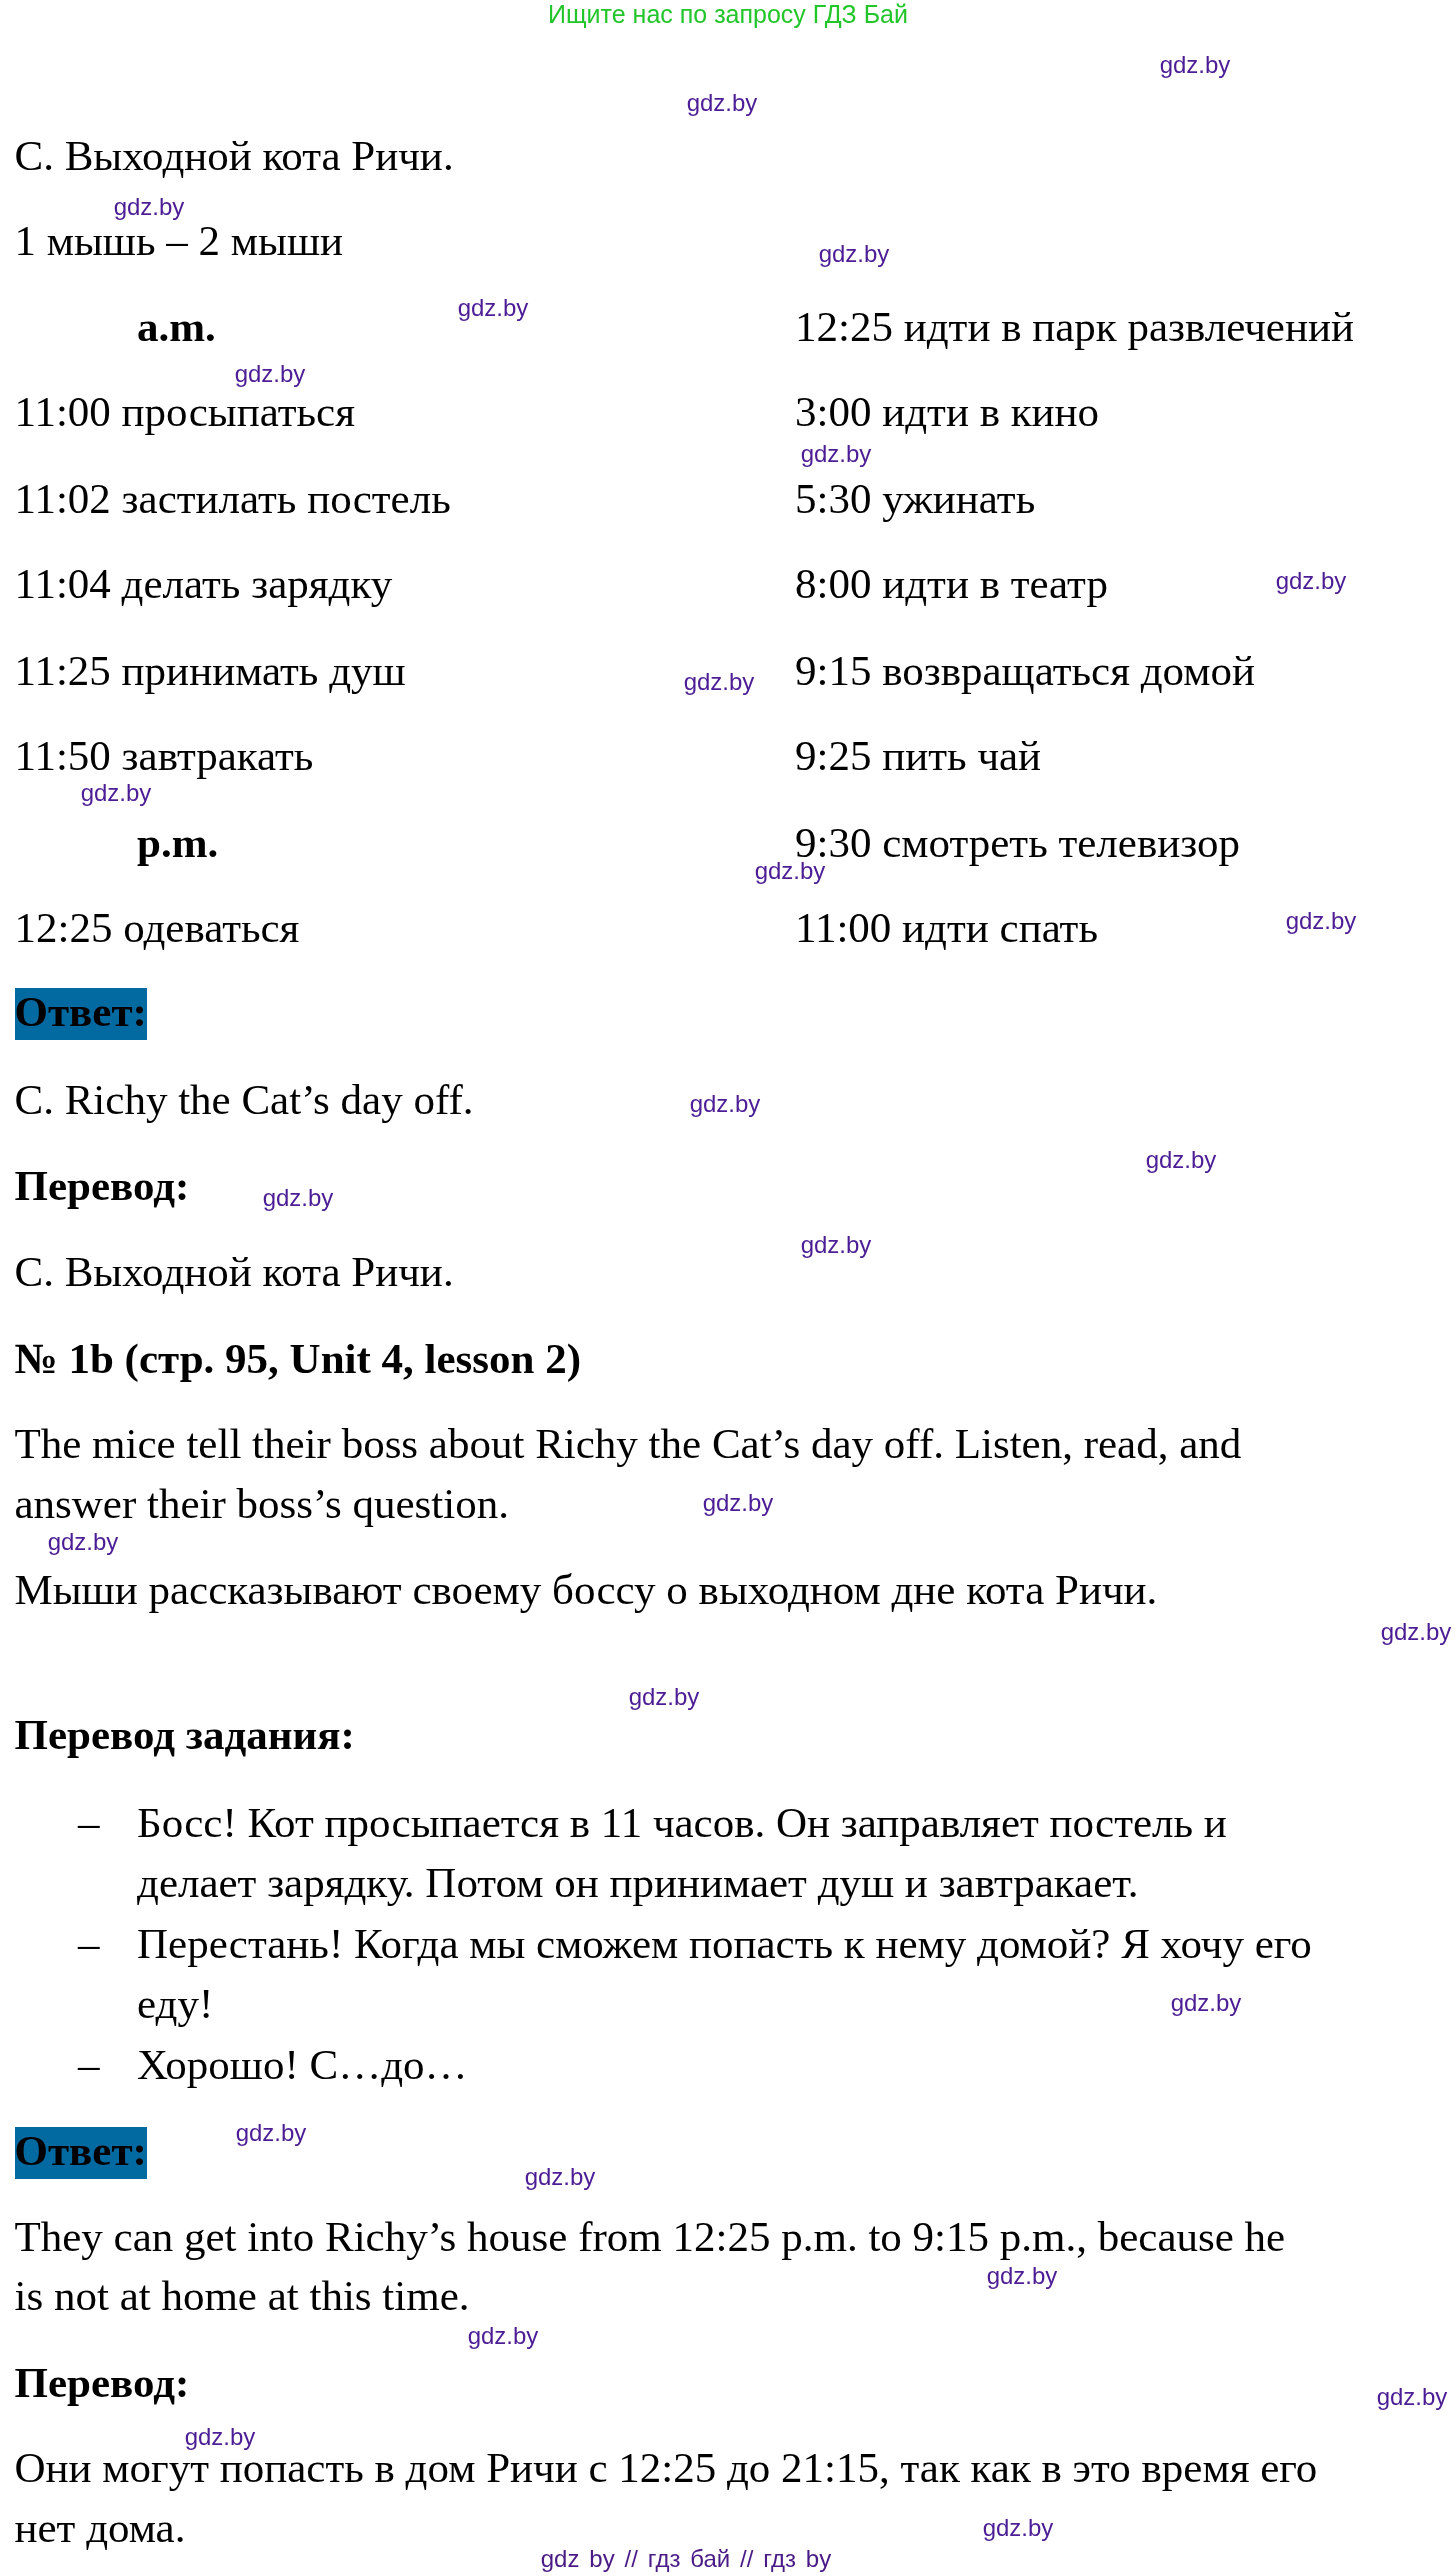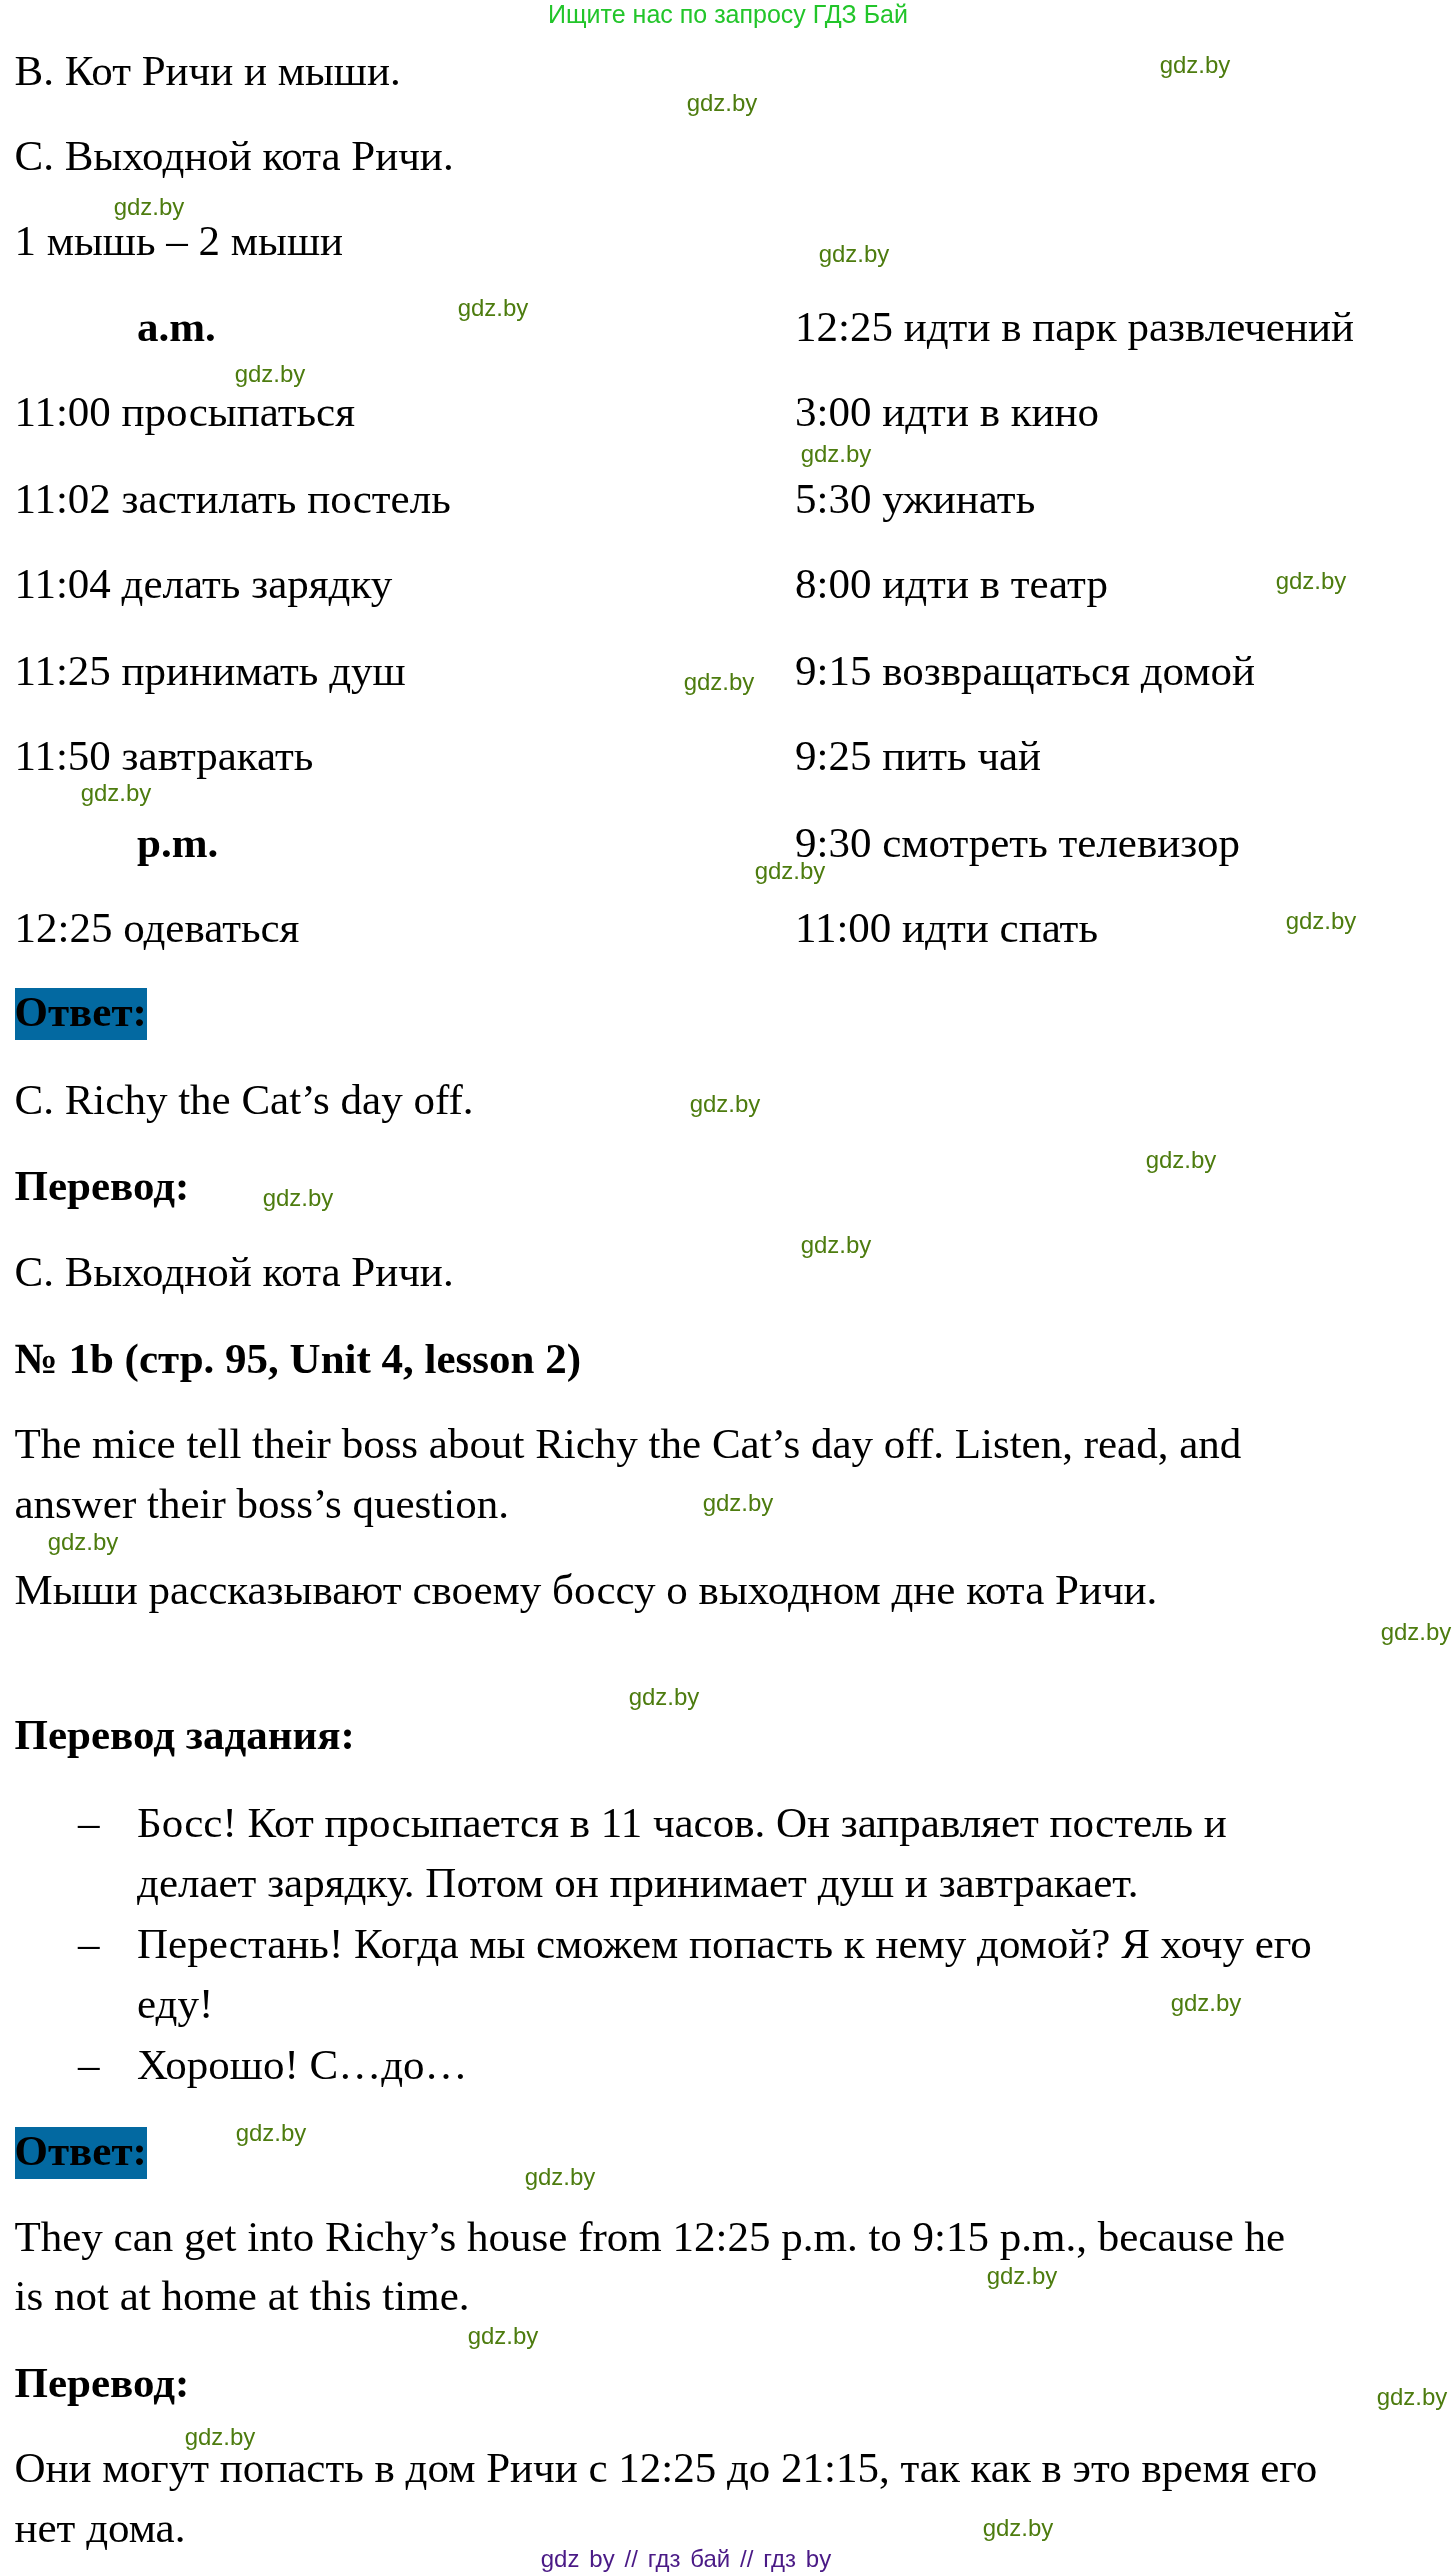--- a/index.html
+++ b/index.html
@@ -17,36 +17,35 @@
   }
   .bold { font-weight: bold; }
   .hl { background: #0369a1; padding: 0 0 4.8px 0; }
   .sched-left { left: 14.5px; }
   .sched-right { left: 795px; }
   .sched-head { left: 137px; font-weight: bold; }
   .bullet-dash { position: absolute; left: 78px; font-family: "Liberation Serif", serif; font-size: 43px; line-height: 48px; }
   .bullet-text { left: 137px; }
   .wm {
     position: absolute; font-family: "Liberation Sans", sans-serif; font-size: 24px;
-    color: #4d7c0f; line-height: 24px; white-space: nowrap; transform: translate(-50%, -50%);
+    color: #4c1d95; line-height: 24px; white-space: nowrap; transform: translate(-50%, -50%);
   }
   .footer {
     position: absolute; left: 0; width: 1372px; top: 2544px; text-align: center;
     font-family: "Liberation Sans", sans-serif; font-size: 24px; color: #4a1a86; line-height: 29px;
     word-spacing: 3.2px;
   }
 </style>
 </head>
 <body>
 
 <div class="page">
 
   <div class="header">Ищите нас по запросу ГДЗ Бай</div>
 
-  <div class="line" style="top:47px">B. Кот Ричи и мыши.</div>
   <div class="line" style="top:132px">C. Выходной кота Ричи.</div>
   <div class="line" style="top:217px">1 мышь – 2 мыши</div>
 
   <div>
     <div class="line sched-head" style="top:303px">a.m.</div>
     <div class="line sched-left" style="top:388px"><span>11:00</span> <span>просыпаться</span></div>
     <div class="line sched-left" style="top:475px"><span>11:02</span> <span>застилать постель</span></div>
     <div class="line sched-left" style="top:560px"><span>11:04</span> <span>делать зарядку</span></div>
     <div class="line sched-left" style="top:647px"><span>11:25</span> <span>принимать душ</span></div>
     <div class="line sched-left" style="top:732px"><span>11:50</span> <span>завтракать</span></div>

